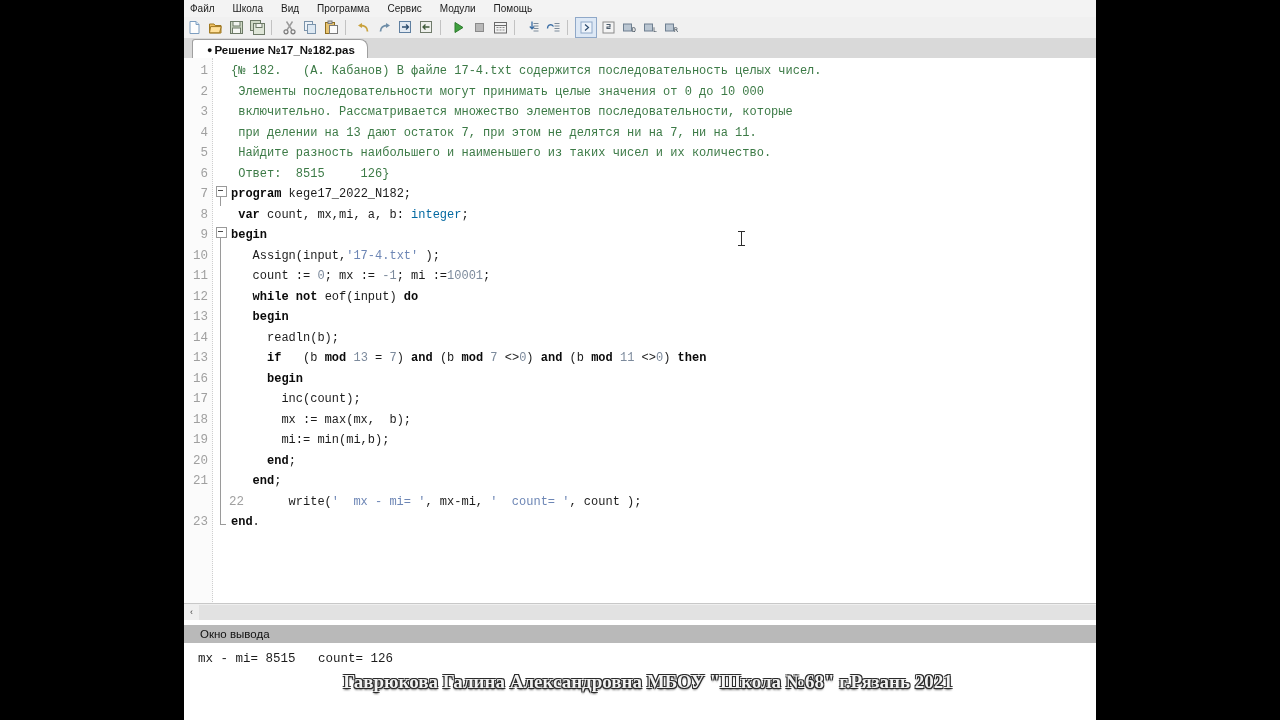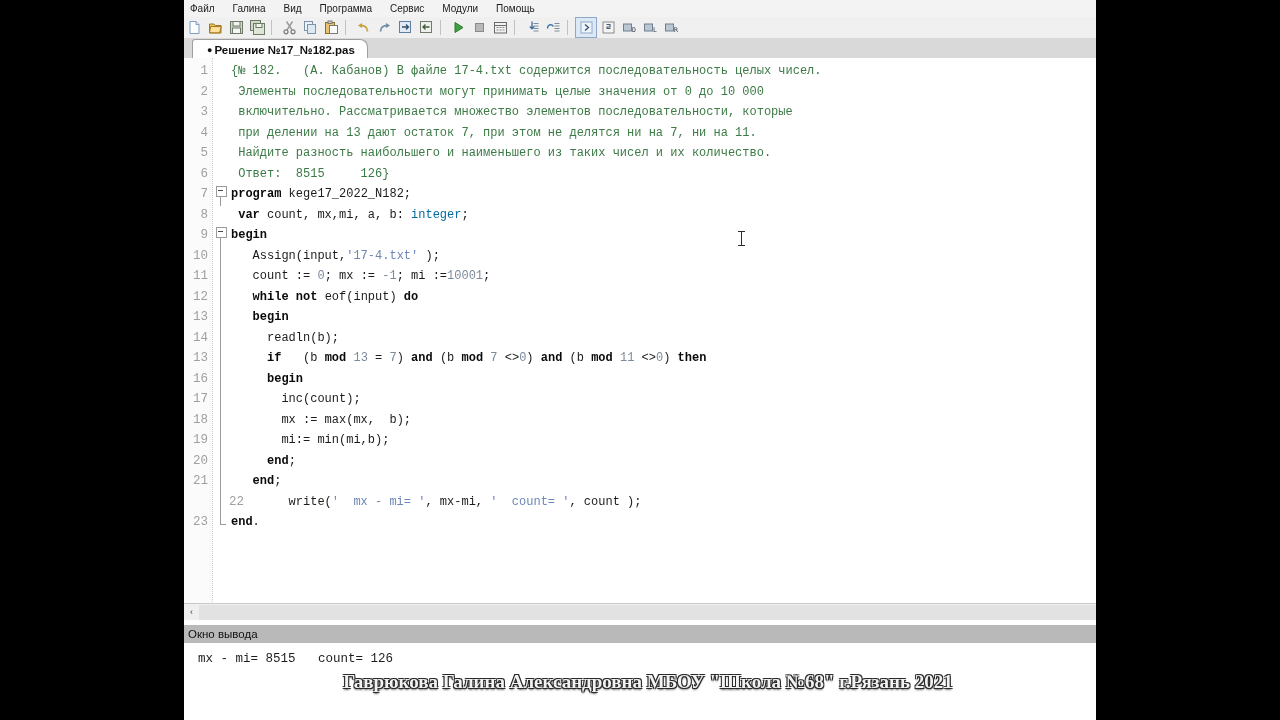--- a/index.html
+++ b/index.html
@@ -136,21 +136,21 @@
     width:15px;height:15px;display:flex;align-items:center;justify-content:center;
     font-size:9px;color:#3c3c3c;background:#efefef;
   }
   .hs-track{flex:1;height:15px;background:#e2e2e2;}
 
   
   .out-header{
     position:absolute;left:0;top:625px;width:912px;height:18px;
     background:#b9b9b9;
     display:flex;align-items:center;
-    font-size:11.5px;color:#101010;padding-left:4px;box-sizing:border-box;
+    font-size:11.5px;color:#101010;padding-left:16px;box-sizing:border-box;
   }
   .out-body{
     position:absolute;left:0;top:643px;width:912px;height:77px;
     background:#ffffff;
     text-align:center;
   }
   .out-line{
     position:absolute;left:14px;top:9px;
     font-family:"Liberation Mono", monospace;font-size:12.5px;color:#1c1c1c;
     white-space:pre;
@@ -168,21 +168,21 @@
 </style>
 </head>
 <body>
 
 <div id="screen">
 
   <div class="app">
 
     <div class="menubar">
       <div class="menu-item">Файл</div>
-      <div class="menu-item">Галина</div>
+      <div class="menu-item">Школа</div>
       <div class="menu-item">Вид</div>
       <div class="menu-item">Программа</div>
       <div class="menu-item">Сервис</div>
       <div class="menu-item">Модули</div>
       <div class="menu-item">Помощь</div>
     </div>
 
     <div class="toolbar">
 
       <div class="tb-btn">

